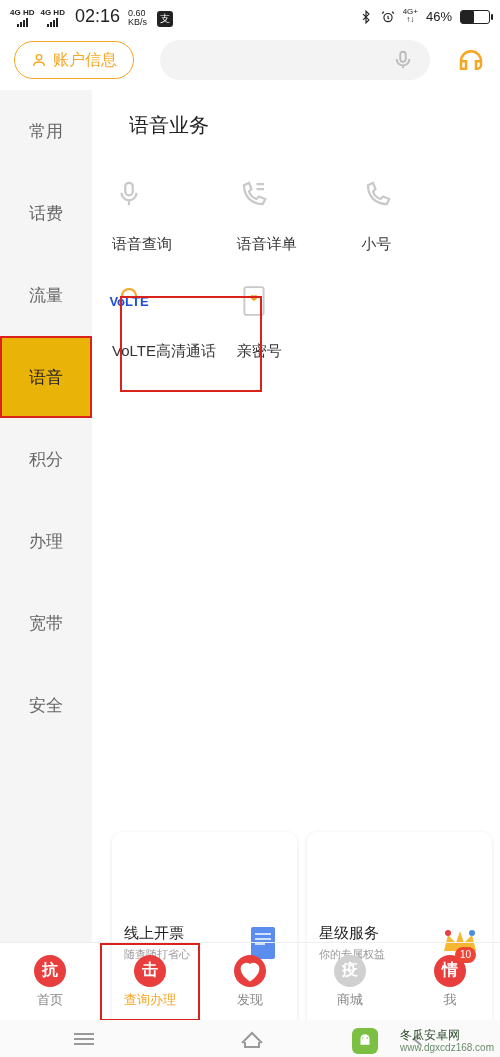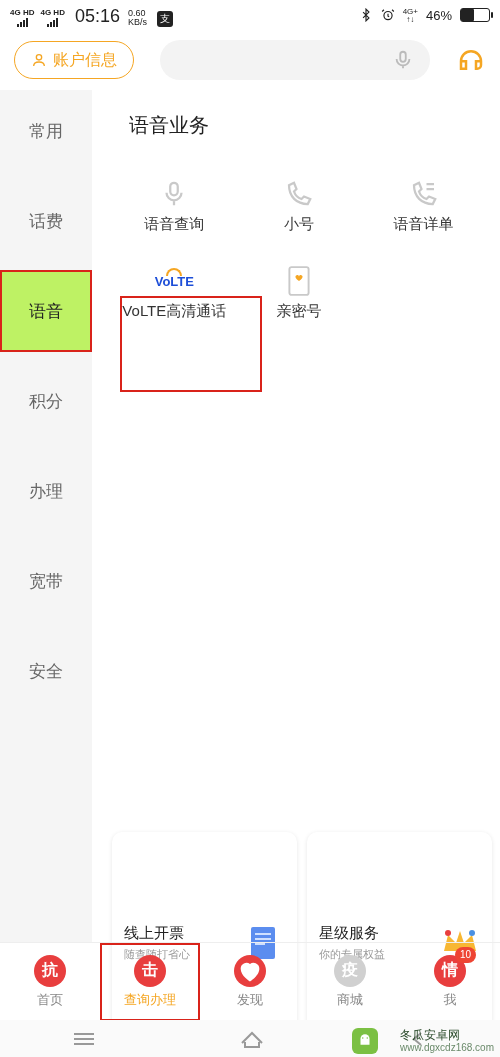--- a/index.html
+++ b/index.html
@@ -1,21 +1,21 @@
 <!DOCTYPE html>
 <html><head>
 <meta charset="utf-8">
 <style>
   * { box-sizing: border-box; margin: 0; padding: 0; }
   html, body { width: 500px; height: 1057px; font-family: -apple-system, "PingFang SC", "Microsoft YaHei", sans-serif; background: #fff; color: #333; overflow: hidden; }
 
   
   .status-bar { height: 30px; padding: 2px 10px 0 10px; display: flex; align-items: center; font-size: 13px; color: #222; }
   .status-left { display: flex; align-items: flex-end; gap: 6px; }
-  .status-right { margin-left: auto; display: flex; align-items: flex-start; gap: 8px; }
+  .status-right { margin-left: auto; display: flex; align-items: flex-end; gap: 8px; }
   .signal-block { display: flex; flex-direction: column; align-items: center; line-height: 1; justify-content: space-between; }
   .signal-hd { font-size: 8px; font-weight: 600; }
   .signal-bars { display: flex; align-items: flex-end; gap: 1px; height: 10px; }
   .signal-bars span { width: 2px; background: #222; }
   .signal-bars span:nth-child(1){height:3px;} .signal-bars span:nth-child(2){height:5px;} .signal-bars span:nth-child(3){height:7px;} .signal-bars span:nth-child(4){height:9px;}
   .time { font-size: 18px; font-weight: 500; margin-left: 4px; }
   .kbs { font-size: 9px; line-height: 1; margin-left: 2px; }
   .pay-icon { width: 16px; height: 16px; background:#222; color:#fff; font-size:10px; display:flex; align-items:center; justify-content:center; border-radius:3px; margin-left:4px;}
   .bt-icon, .alarm-icon { width:14px; height:14px; }
   .net-4g { display:flex; flex-direction:column; font-size:8px; line-height:1; align-items:center; }
@@ -24,30 +24,30 @@
   .battery-fill { height:100%; background:#222; width:46%; border-radius:1px; }
 
   
   .header { height: 60px; display:flex; align-items:center; padding: 0 14px; gap:26px; }
   .account-chip { border:1.5px solid #f5a623; color:#f5a623; border-radius: 22px; height:38px; padding:0 16px; display:flex; align-items:center; gap:6px; font-size:16px; }
   .search-box { flex:1; background:#f3f3f3; border-radius:22px; height:40px; display:flex; align-items:center; justify-content:flex-end; padding-right:16px; }
   .headset { color:#f5a623; }
 
   
   .body { display:flex; height: 852px; }
-  .sidebar { width: 92px; background:#f5f5f5; display:flex; flex-direction:column;gap:8px; }
+  .sidebar { width: 92px; background:#f5f5f5; display:flex; flex-direction:column; }
   .sidebar-item { height: 82px; display:flex; align-items:center; justify-content:center; font-size:17px; color:#666; position:relative; }
-  .sidebar-item.active { background:#bef264; color:#222; }
+  .sidebar-item.active { background:#eab308; color:#222; }
   .highlight-box { position:absolute; border:2.5px solid #d9231a; pointer-events:none; }
   .sidebar-highlight { left:0; top:0; width:92px; height:82px; }
 
   .content { flex:1; padding: 22px 14px 0 20px; position:relative; }
   .section-title { font-size:20px; color:#222; margin-bottom: 30px; margin-left: 17px; }
   .grid { display:flex; flex-wrap:wrap; }
-  .tile { width: 33.33%; display:flex; flex-direction:column; align-items:center; gap:4px; padding: 8px 0 22px 0; font-size:15px; color:#333; }
+  .tile { width: 33.33%; display:flex; flex-direction:column; align-items:flex-start; gap:24px; padding: 8px 0 22px 0; font-size:15px; color:#333; }
   .tile-icon { width:34px; height:34px; display:flex; align-items:center; justify-content:center; color:#bdbdbd; }
   .volte-text { font-size:13px; font-weight:600; color:#1d4ed8; position:relative; }
   .volte-text::before { content:""; position:absolute; top:-6px; left:50%; transform:translateX(-50%); width:12px; height:6px; border:2px solid #f5a623; border-bottom:none; border-radius:10px 10px 0 0; }
   .volte-highlight { left:120px; top:296px; width:142px; height:96px; }
 
   
   .promo-row { position:absolute; bottom:6px; left:108px; right:6px; display:flex; gap:10px; }
   .promo { flex:1; background:#fff; border-radius:10px; box-shadow:0 1px 4px rgba(0,0,0,.1); padding:12px 10px 10px 12px; display:flex; align-items:center; gap:6px; }
   .promo-text { flex:1; }
   .promo-title { font-size:15px; color:#222; }
@@ -88,21 +88,21 @@
     </div>
     <div class="signal-block">
       <span class="signal-hd">4G HD</span>
       <div class="signal-bars">
           <span></span>
           <span></span>
           <span></span>
           <span></span>
         </div>
     </div>
-    <span class="time">05:16</span>
+    <span class="time">02:16</span>
     <div class="kbs">
       <div>0.60</div>
         <div>KB/s</div>
     </div>
     <div class="pay-icon">支</div>
   </div>
   <div class="status-right">
     <svg class="bt-icon" viewBox="0 0 24 24" fill="none" stroke="#222" stroke-width="2">
         <path d="M7 7l10 10-5 5V2l5 5L7 17"></path>
       </svg>
@@ -141,20 +141,23 @@
 </div>
 
 <div class="body">
   <div class="sidebar">
     <div class="sidebar-item">
         <span>常用</span>
       </div>
     <div class="sidebar-item">
         <span>话费</span>
       </div>
+    <div class="sidebar-item">
+        <span>流量</span>
+      </div>
     <div class="sidebar-item active">
       <span>语音</span>
       <div class="highlight-box sidebar-highlight"></div>
     </div>
     <div class="sidebar-item">
         <span>积分</span>
       </div>
     <div class="sidebar-item">
         <span>办理</span>
       </div>
@@ -175,32 +178,32 @@
               <rect x="9" y="3" width="6" height="10" rx="3"></rect>
               <path d="M6 11a6 6 0 0 0 12 0M12 18v3"></path>
             </svg>
           </div>
         <span>语音查询</span>
       </div>
       <div class="tile">
         <div class="tile-icon">
             <svg width="30" height="30" viewBox="0 0 24 24" fill="none" stroke="#c9c9c9" stroke-width="1.8">
               <path d="M4 5c0 9 6 15 15 15l2-4-5-2-2 2c-3-1-5-3-6-6l2-2-2-5-4 2z"></path>
+              <path d="M14 4h6M14 8h6"></path>
             </svg>
           </div>
-        <span>小号</span>
+        <span>语音详单</span>
       </div>
       <div class="tile">
         <div class="tile-icon">
             <svg width="30" height="30" viewBox="0 0 24 24" fill="none" stroke="#c9c9c9" stroke-width="1.8">
               <path d="M4 5c0 9 6 15 15 15l2-4-5-2-2 2c-3-1-5-3-6-6l2-2-2-5-4 2z"></path>
-              <path d="M14 4h6M14 8h6"></path>
             </svg>
           </div>
-        <span>语音详单</span>
+        <span>小号</span>
       </div>
       <div class="tile">
         <div class="tile-icon">
             <span class="volte-text">VoLTE</span>
           </div>
         <span>VoLTE高清通话</span>
       </div>
       <div class="tile">
         <div class="tile-icon">
             <svg width="26" height="32" viewBox="0 0 24 30" fill="none" stroke="#c9c9c9" stroke-width="1.8">

